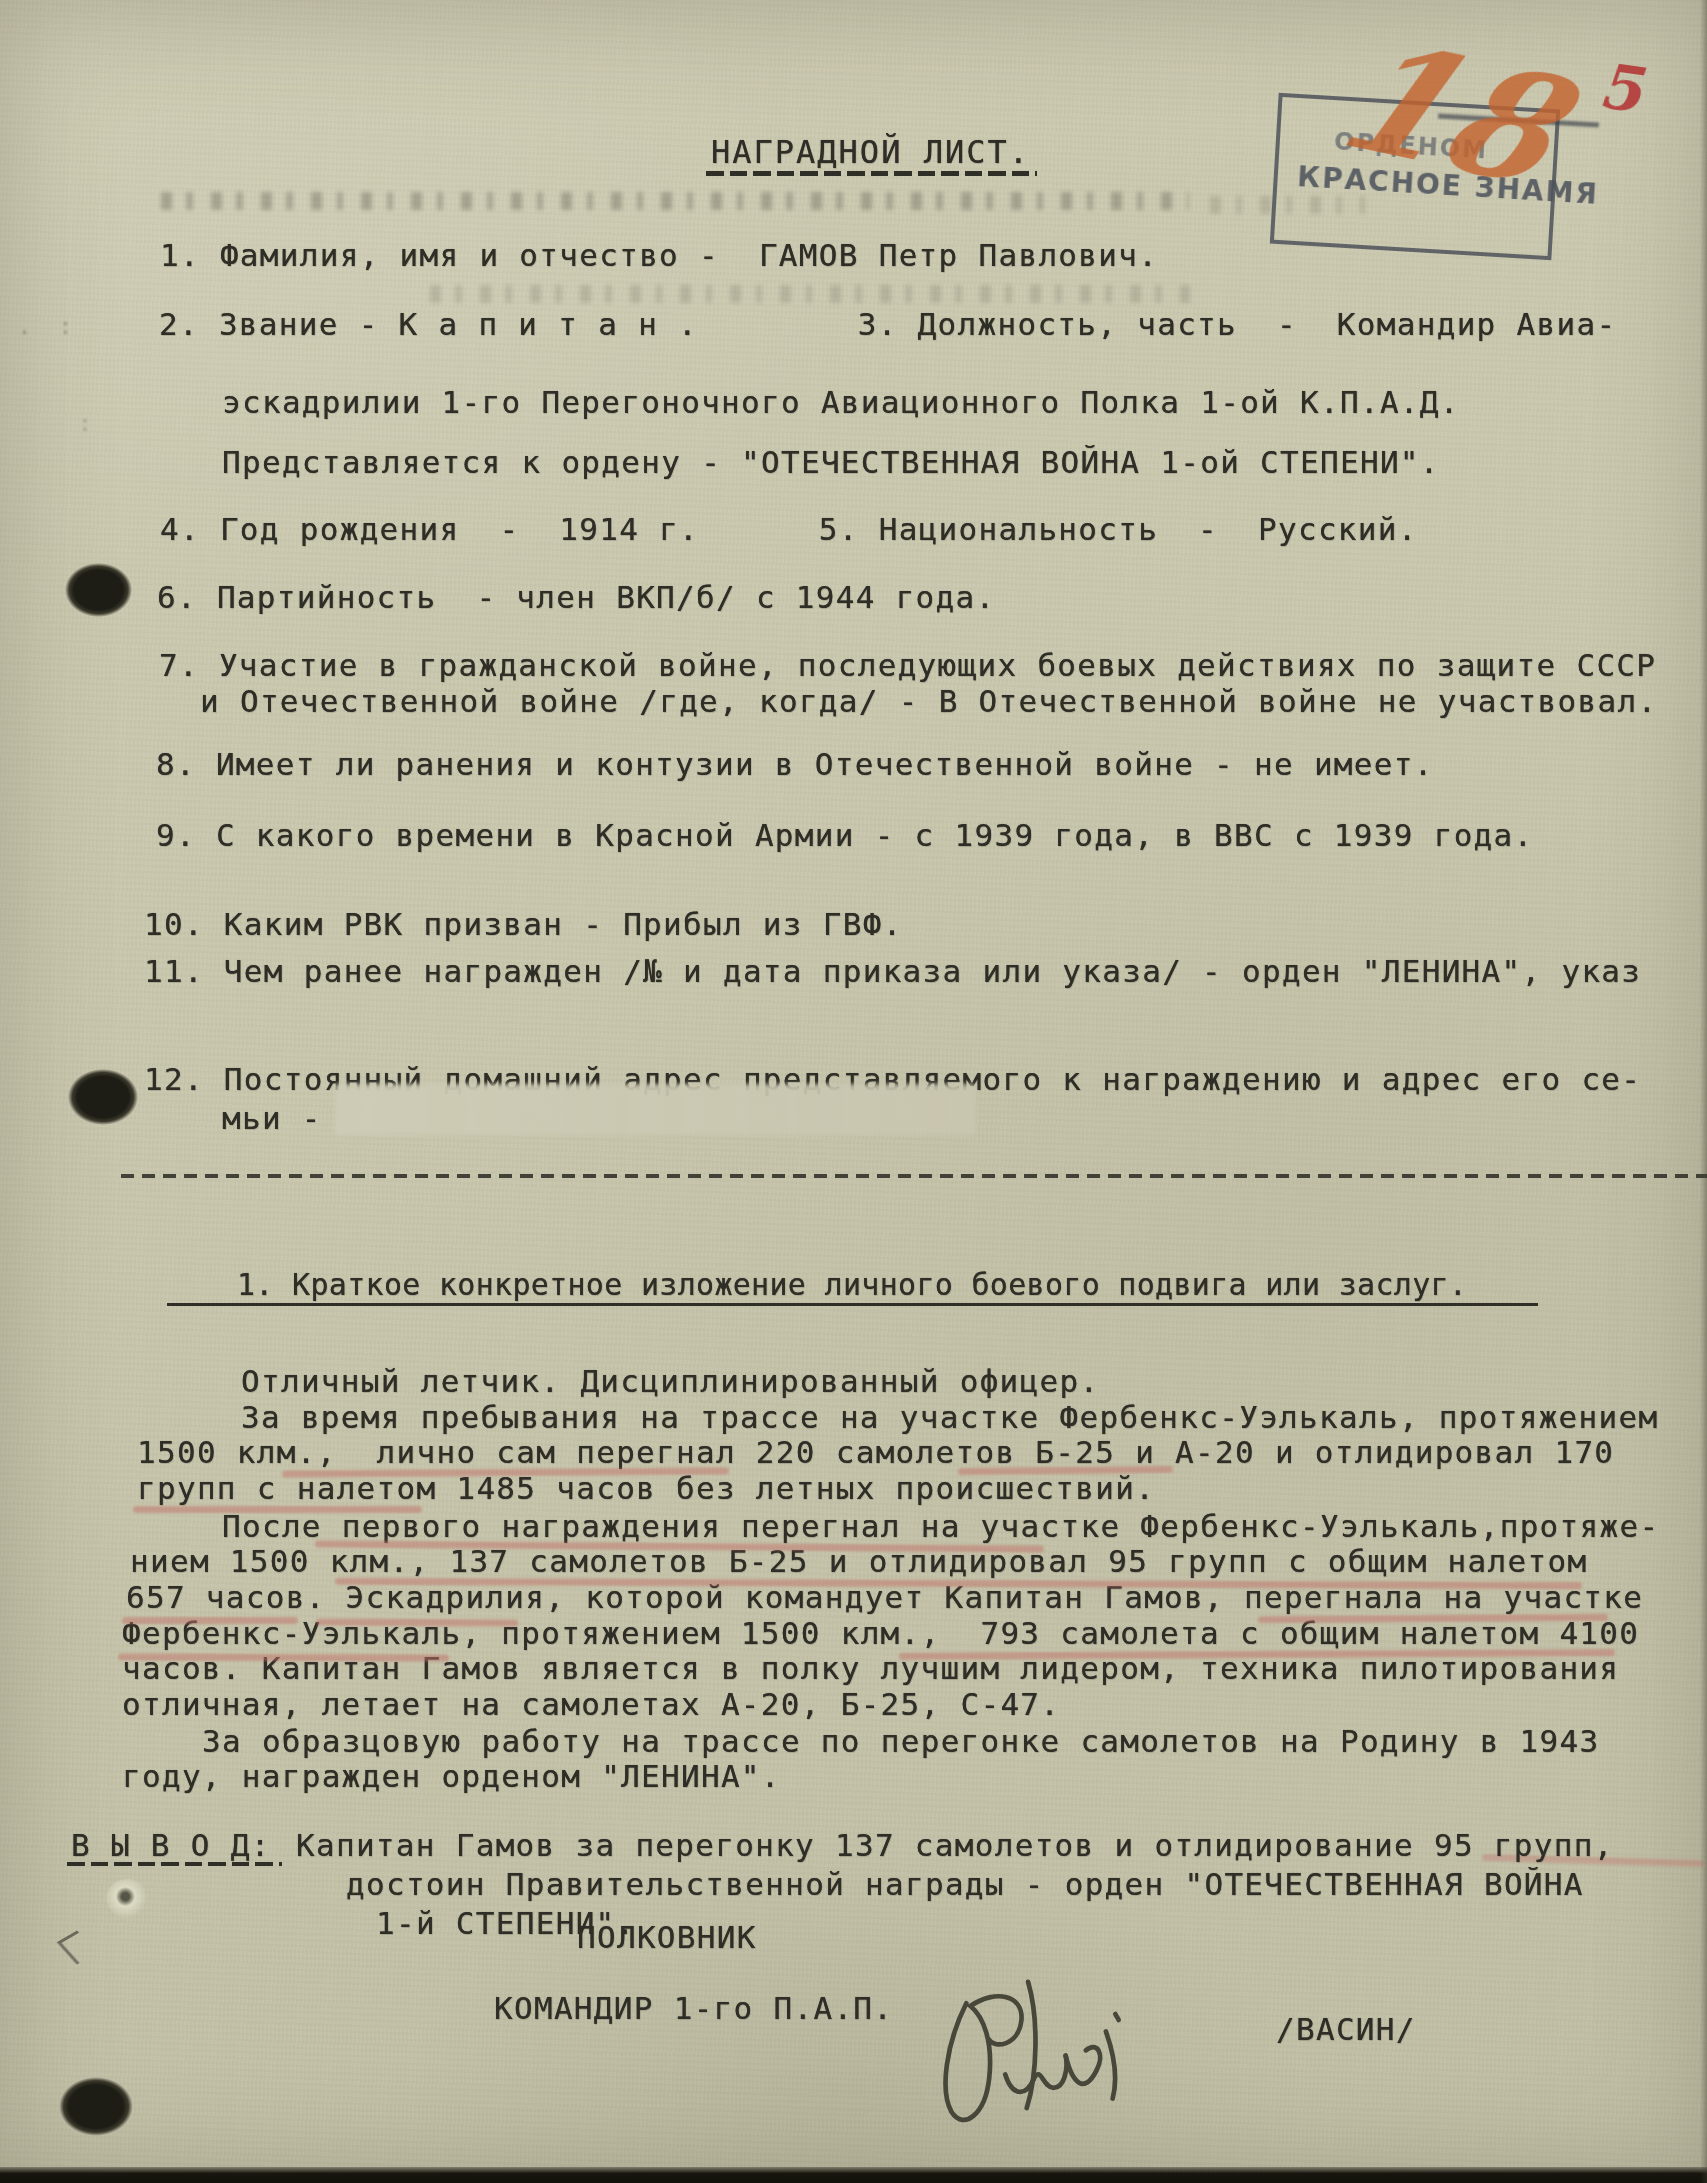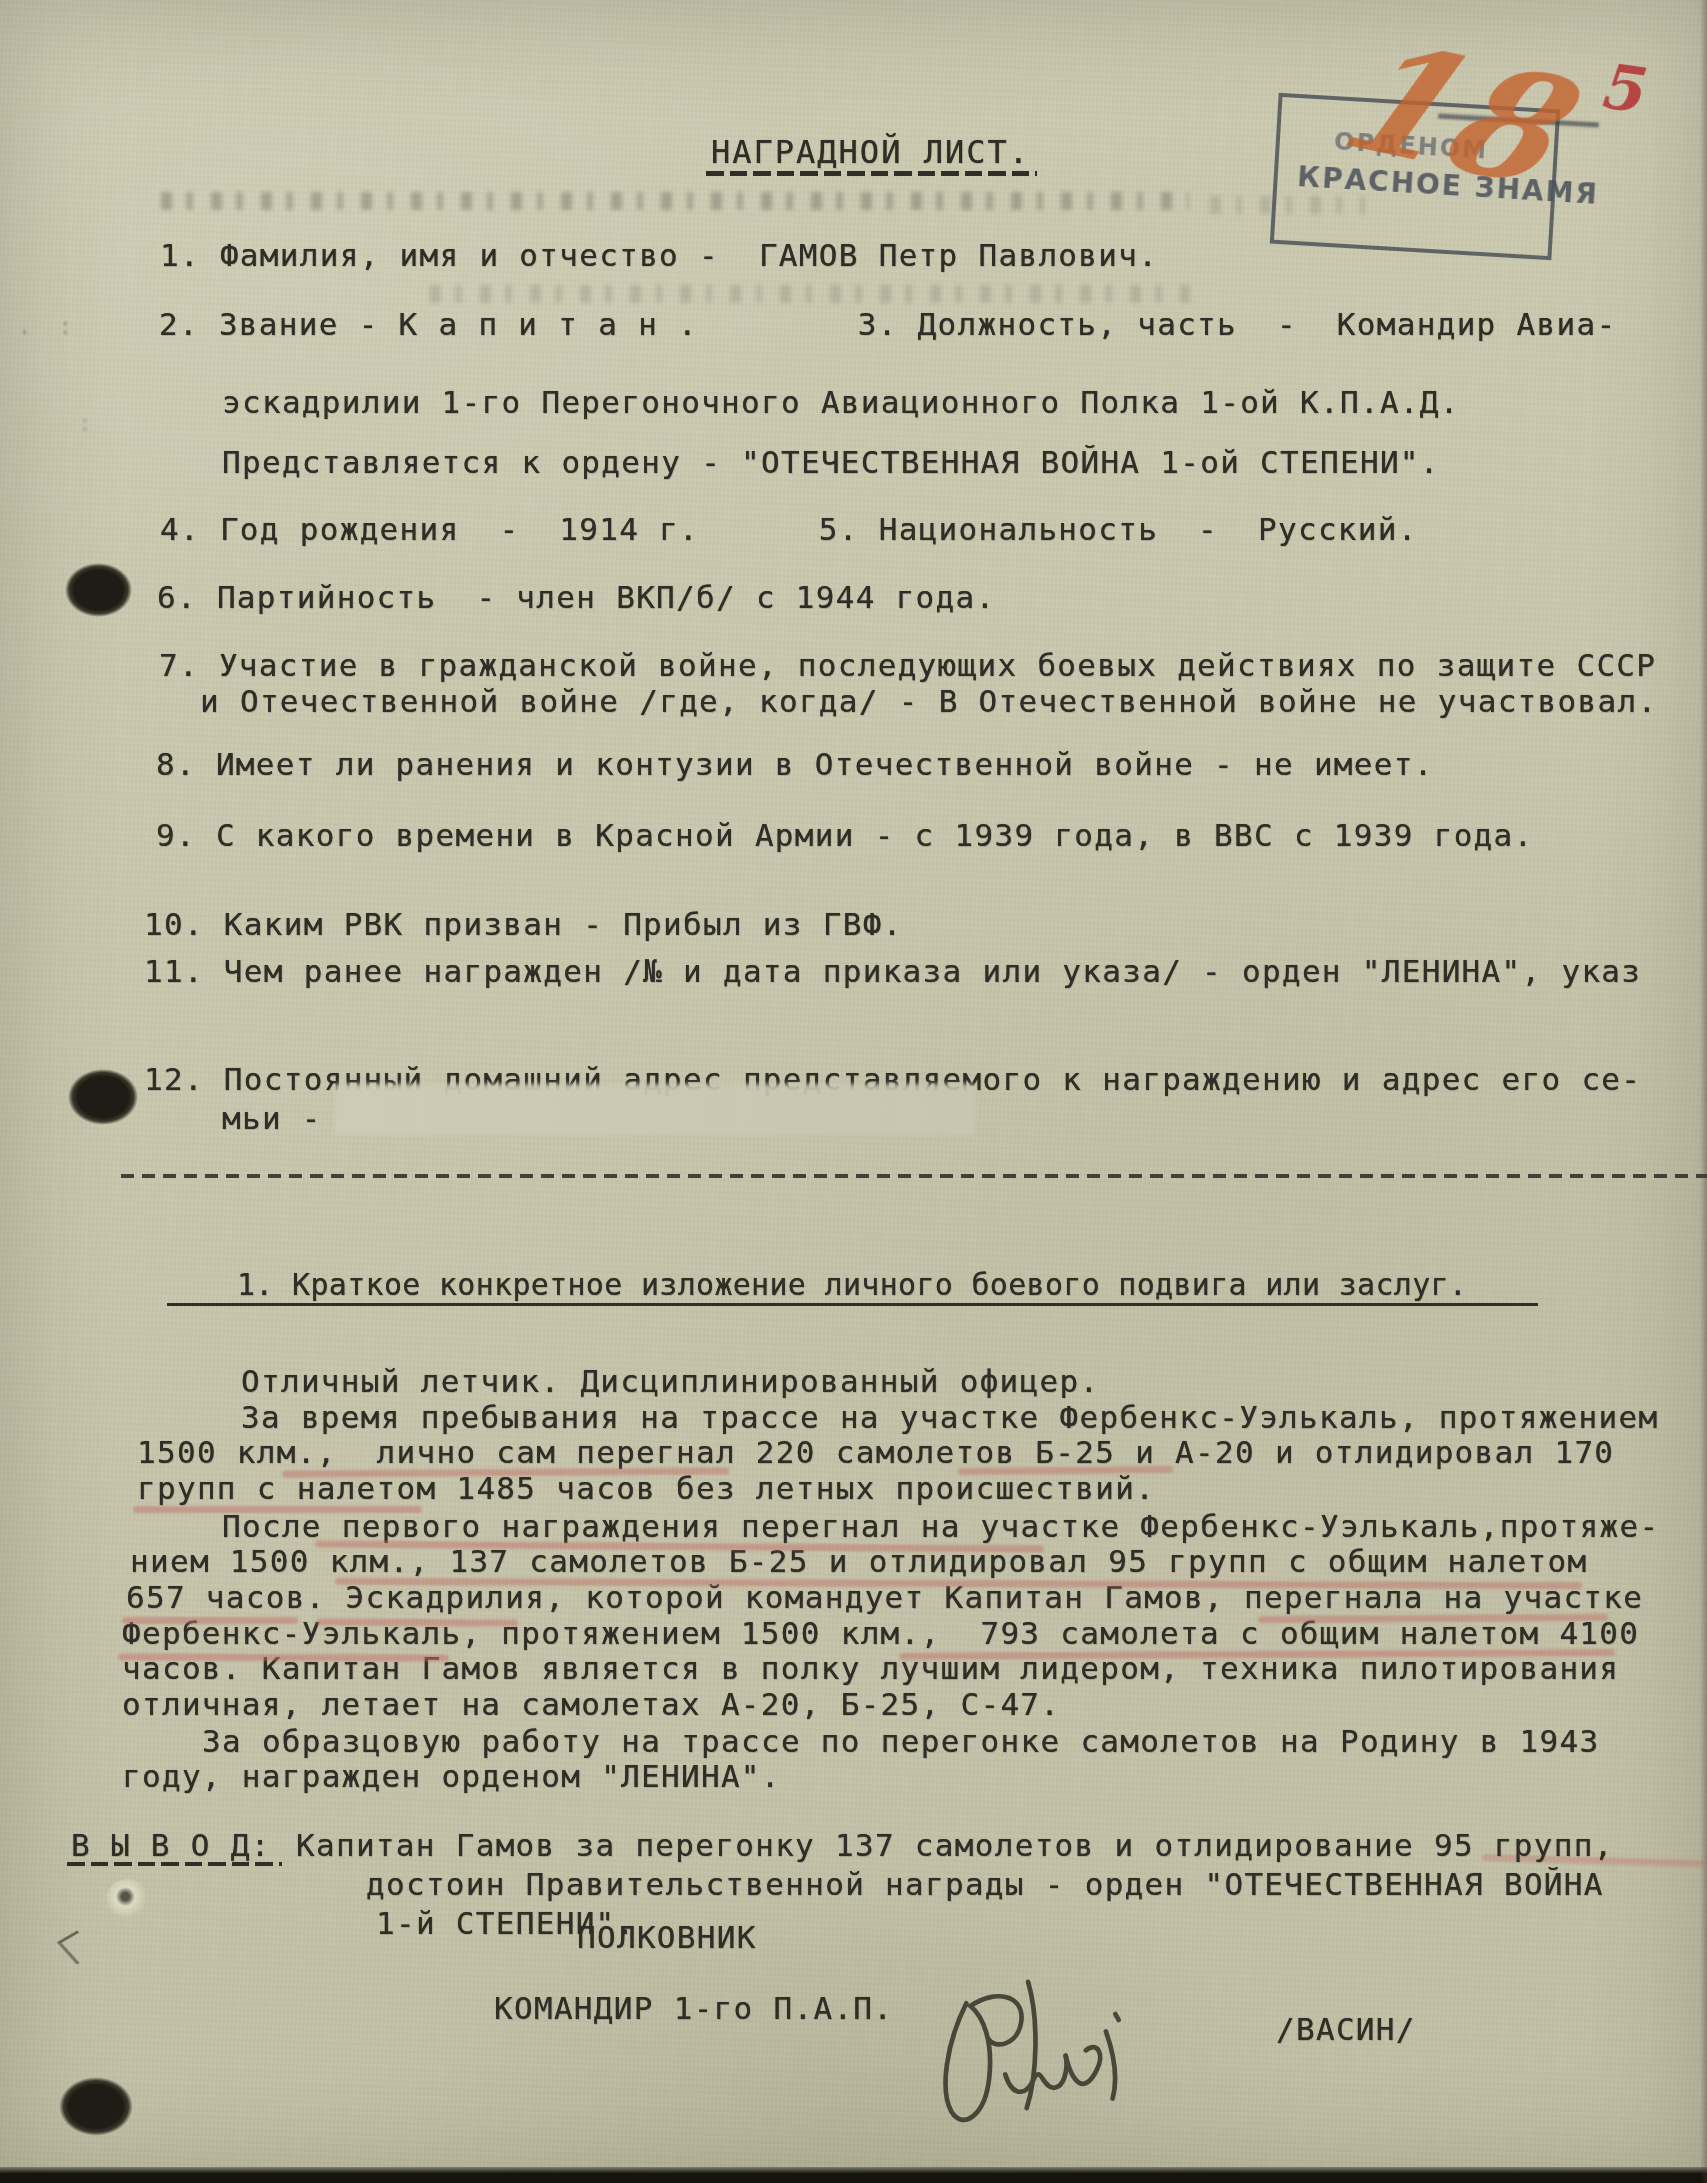--- a/index.html
+++ b/index.html
@@ -124,21 +124,21 @@
   <div class="rp" style="left:122px;top:1617px;width:176px;"></div>
   <div class="rp" style="left:316px;top:1619px;width:202px;transform:rotate(0.3deg);"></div>
   <div class="rp" style="left:1258px;top:1615px;width:350px;transform:rotate(-0.4deg);"></div>
   <div class="rp" style="left:118px;top:1654px;width:331px;transform:rotate(0.2deg);"></div>
   <div class="rp" style="left:899px;top:1651px;width:716px;transform:rotate(-0.3deg);"></div>
   <div class="rp" style="left:1482px;top:1857px;width:222px;opacity:.38;transform:rotate(1.6deg);"></div>
 
   <div class="t" style="left:71px;top:1827px;">В Ы В О Д:</div>
   <div class="udash" style="left:67px;top:1862px;width:215px;height:4px;"></div>
   <div class="t" style="left:296px;top:1827px;">Капитан Гамов за перегонку 137 самолетов и отлидирование 95 групп,</div>
-  <div class="t" style="left:366px;top:1866px;text-align:center;">достоин Правительственной награды - орден "ОТЕЧЕСТВЕННАЯ ВОЙНА</div>
+  <div class="t" style="left:346px;top:1866px;text-align:center;">достоин Правительственной награды - орден "ОТЕЧЕСТВЕННАЯ ВОЙНА</div>
   <div class="t" style="left:376px;top:1905px;">1-й СТЕПЕНИ".</div>
 
   <div class="t" style="left:494px;top:1990px;">КОМАНДИР 1-го П.А.П.</div>
   <div class="t" style="left:577px;top:1919px;">ПОЛКОВНИК</div>
   <div class="t" style="left:1276px;top:2011px;text-align:center;">/ВАСИН/</div>
 
   <svg class="sig-svg" width="255" height="202" viewBox="0 0 380 300">
     <g fill="none" stroke="#3b3b2f" stroke-width="7" stroke-linecap="round" opacity="0.9">
       <path d="M 78 70 C 48 130, 38 200, 56 232 C 74 260, 106 236, 112 182 C 118 128, 104 90, 84 74 C 122 48, 164 58, 160 96 C 156 132, 120 140, 110 122"></path>
       <path d="M 170 38 C 186 92, 184 176, 168 226"></path>

